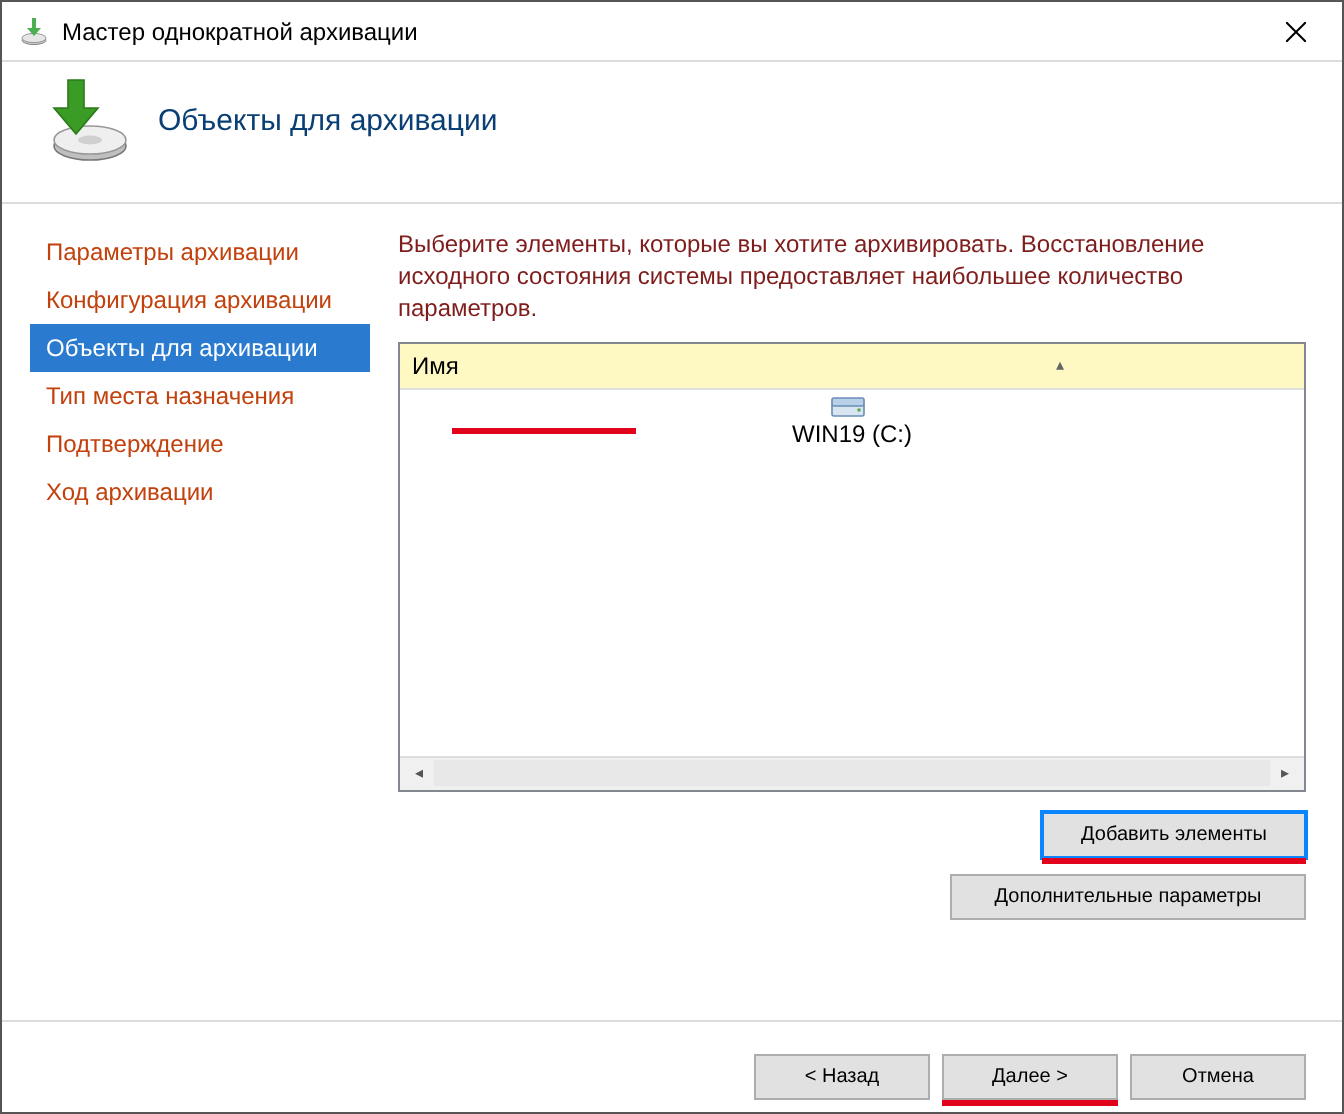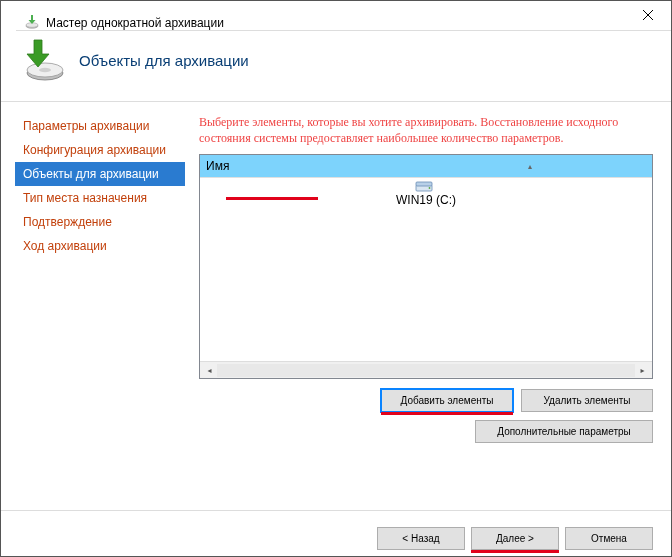--- a/index.html
+++ b/index.html
@@ -10,24 +10,23 @@
     background: #fff;
     width: 672px;
     height: 557px;
     overflow: hidden;
     border: 1px solid #555;
     position: relative;
   }
   .titlebar {
     height: 30px;
     display: flex;
-    align-items: flex-end;
+    align-items: center;
     padding: 0 0 0 8px;
     border-bottom: 1px solid #ddd;
-    margin-left: 15px;
   }
   .titlebar .icon {
     width: 16px; height: 16px;
     margin-right: 6px;
   }
   .titlebar .title {
     flex: 1;
     color: #000;
   }
   .closebtn {
@@ -68,35 +67,34 @@
     background: #2a7bd0;
     color: #fff;
   }
   .main {
     flex: 1;
     padding: 12px 18px 0 12px;
     display: flex;
     flex-direction: column;
   }
   .instr {
-    color: #ef4444;
+    color: #7f1d1d;
     line-height: 1.35;
     margin-bottom: 8px;
-    font-family: Liberation Serif, serif;
   }
   .list-wrap {
     border: 1px solid #828790;
     background: #fff;
     height: 225px;
     display: flex;
     flex-direction: column;
   }
   .list-header {
     height: 23px;
-    background: #7dd3fc;
+    background: #fef9c3;
     border-bottom: 1px solid #e0e0e0;
     display: flex;
     align-items: center;
     padding: 0 6px;
     position: relative;
   }
   .list-header .sort-caret {
     position: absolute;
     right: 120px;
     color: #666;
@@ -257,21 +255,20 @@
         <div class="scroll-track"></div>
         <div class="scroll-arrow">▸</div>
       </div>
     </div>
 
     <div class="btn-row">
       <span class="addbtn-wrap">
         <button class="win focused" style="min-width:132px">Добавить элементы</button>
         <div class="addbtn-underline"></div>
       </span>
-      <button class="win" style="min-width:132px">Удалить элементы</button>
     </div>
     <div class="btn-row second">
       <button class="win" style="min-width:178px">Дополнительные параметры</button>
     </div>
   </div>
 </div>
 
 <div class="bottom">
   <button class="win">&lt; Назад</button>
   <span class="next-wrap">

